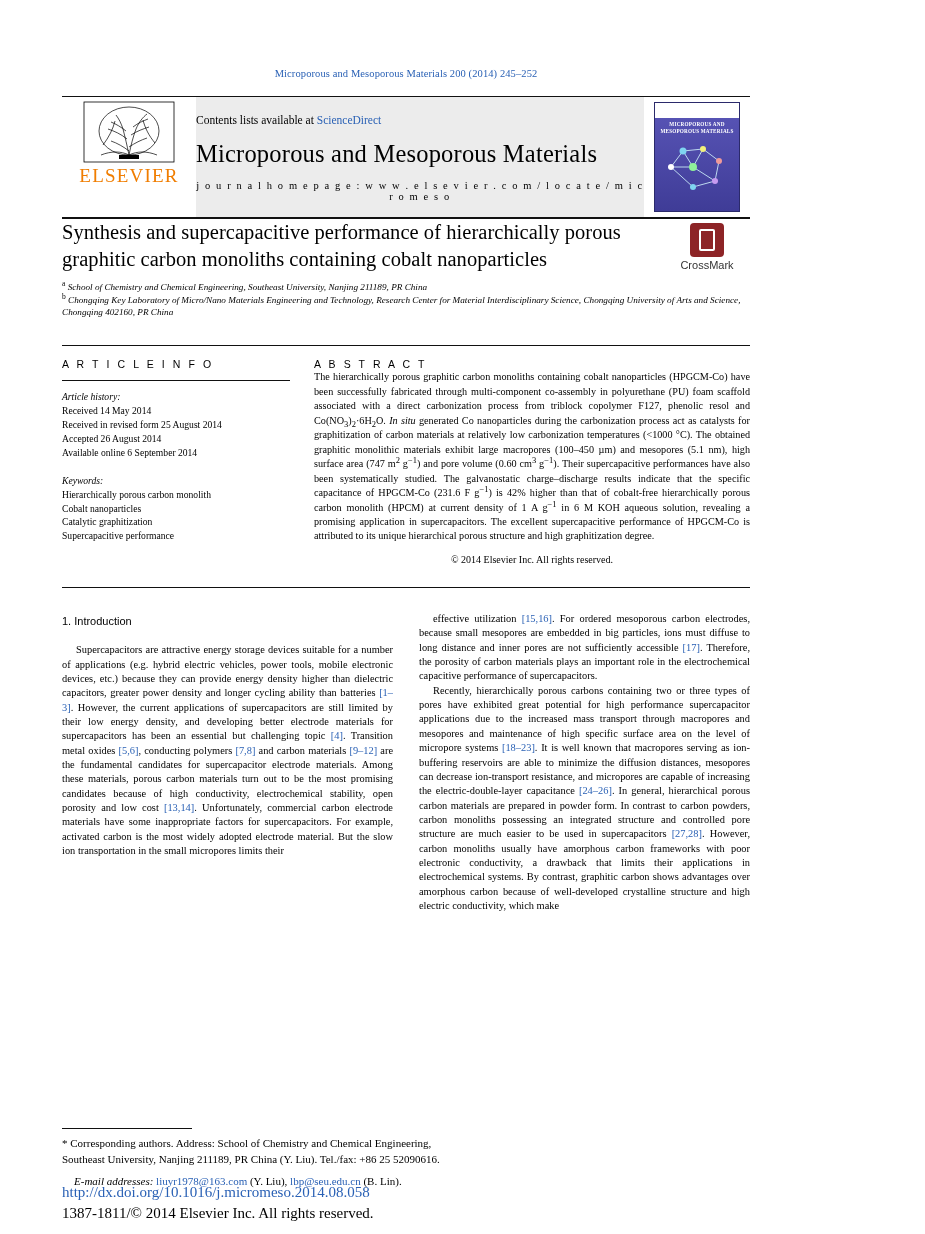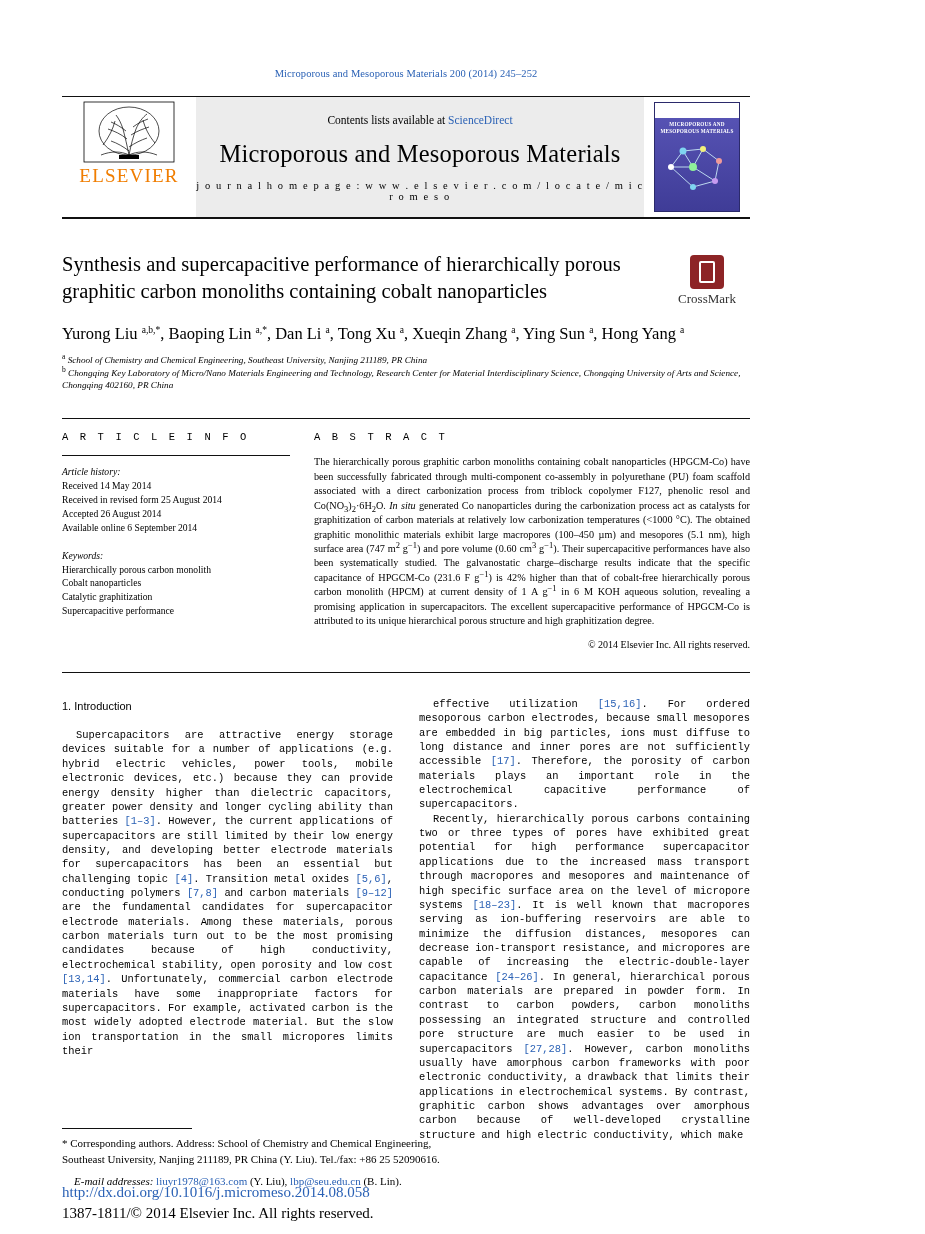--- a/index.html
+++ b/index.html
@@ -58,21 +58,21 @@
     font-size: 19px;
     letter-spacing: 1.2px;
     font-weight: 400;
     margin-top: 2px;
   }
   .masthead-center {
     flex: 1;
     background: #ececec;
     display: flex;
     flex-direction: column;
-    align-items: center;
+    align-items: flex-start;
     justify-content: center;
     text-align: center;
   }
   .contents-line {
     font-size: 11.5px;
     margin-top: 6px;
   }
   .contents-line .sd {
     color: #2a61b5;
   }
@@ -133,21 +133,20 @@
     font-size: 4px;
     color: #fff;
   }
 
   
   .content {
     margin: 0 62px;
   }
   .title-block {
     position: relative;
-    margin-top: 32px;
   }
   h1.paper-title {
     font-size: 20.5px;
     font-weight: 400;
     line-height: 1.32;
     margin: 0 120px 0 0;
     letter-spacing: 0.05px;
   }
   .crossmark {
     position: absolute;
@@ -169,24 +168,24 @@
     position: absolute;
     left: 9px;
     top: 6px;
     width: 16px;
     height: 22px;
     border: 2.5px solid #fff;
     border-radius: 2px;
     box-sizing: border-box;
   }
   .crossmark .cm-label {
-    font-size: 13px;
+    font-size: 11px;
     color: #333;
     margin-top: 2px;
-    font-family: Liberation Serif, serif;
+    font-family: Liberation Sans, sans-serif;
   }
   .authors {
     font-size: 16.5px;
     margin-top: 17px;
     line-height: 1.45;
   }
   .authors sup {
     font-size: 9.5px;
   }
   .affil {
@@ -210,43 +209,42 @@
   }
   .col-info {
     width: 252px;
     padding-right: 24px;
     box-sizing: border-box;
   }
   .col-abs {
     flex: 1;
   }
   .sec-head {
-    font-family: Liberation Mono, monospace;
+    font-family: Liberation Sans, sans-serif;
     font-size: 10.5px;
     letter-spacing: 2.6px;
-    margin-bottom: 12px;
   }
   .hist-rule {
     border-bottom: 1px solid #111;
     margin: 10px 0 9px 0;
     width: 100%;
   }
   .info-body {
     font-size: 9.6px;
     line-height: 1.45;
   }
   .info-body .ital { font-style: italic; }
   .abs-body {
     font-size: 10.2px;
     line-height: 1.42;
     text-align: justify;
   }
   .abs-body .ital { font-style: italic; }
   .copyright {
-    text-align: right;
+    text-align: center;
     font-size: 10px;
     margin-top: 10px;
   }
 
   
   .body-rule {
     border-top: 1px solid #111;
     margin: 22px 0 0 0;
   }
   .two-col {
@@ -259,21 +257,21 @@
     font-size: 10.4px;
     line-height: 1.38;
     text-align: justify;
   }
   .bcol h2 {
     font-family: "Liberation Sans", sans-serif;
     font-size: 11px;
     font-weight: normal;
     margin: 2px 0 14px 0;
   }
-  .bcol p { margin: 0 0 0 0; text-indent: 14px; font-family: Liberation Mono, monospace;}
+  .bcol p { margin: 0 0 0 0; text-indent: 14px;}
   a.ref, .ref {
     color: #2a61b5;
     text-decoration: none;
   }
   
   .footnote {
     position: absolute;
     left: 62px;
     bottom: 44px;
     width: 387px;
@@ -362,23 +360,20 @@
 
   <div class="content">
 
     <div class="title-block">
       <h1 class="paper-title">Synthesis and supercapacitive performance of hierarchically porous graphitic carbon monoliths containing cobalt nanoparticles</h1>
       <div class="crossmark">
         <div class="cm-badge"></div>
         <div class="cm-label">CrossMark</div>
       </div>
 
-      <div class="authors">
-        Yurong Liu <sup>a,b,</sup><sup>*</sup>, Baoping Lin <sup>a,</sup><sup>*</sup>, Dan Li <sup>a</sup>, Tong Xu <sup>a</sup>, Xueqin Zhang <sup>a</sup>, Ying Sun <sup>a</sup>, Hong Yang <sup>a</sup>
-      </div>
 
       <div class="affil">
         <div><sup>a</sup> School of Chemistry and Chemical Engineering, Southeast University, Nanjing 211189, PR China</div>
         <div><sup>b</sup> Chongqing Key Laboratory of Micro/Nano Materials Engineering and Technology, Research Center for Material Interdisciplinary Science, Chongqing University of Arts and Science, Chongqing 402160, PR China</div>
       </div>
     </div>
 
     <div class="info-abstract">
       <div class="col-info">
         <div class="sec-head">A R T I C L E   I N F O</div>

